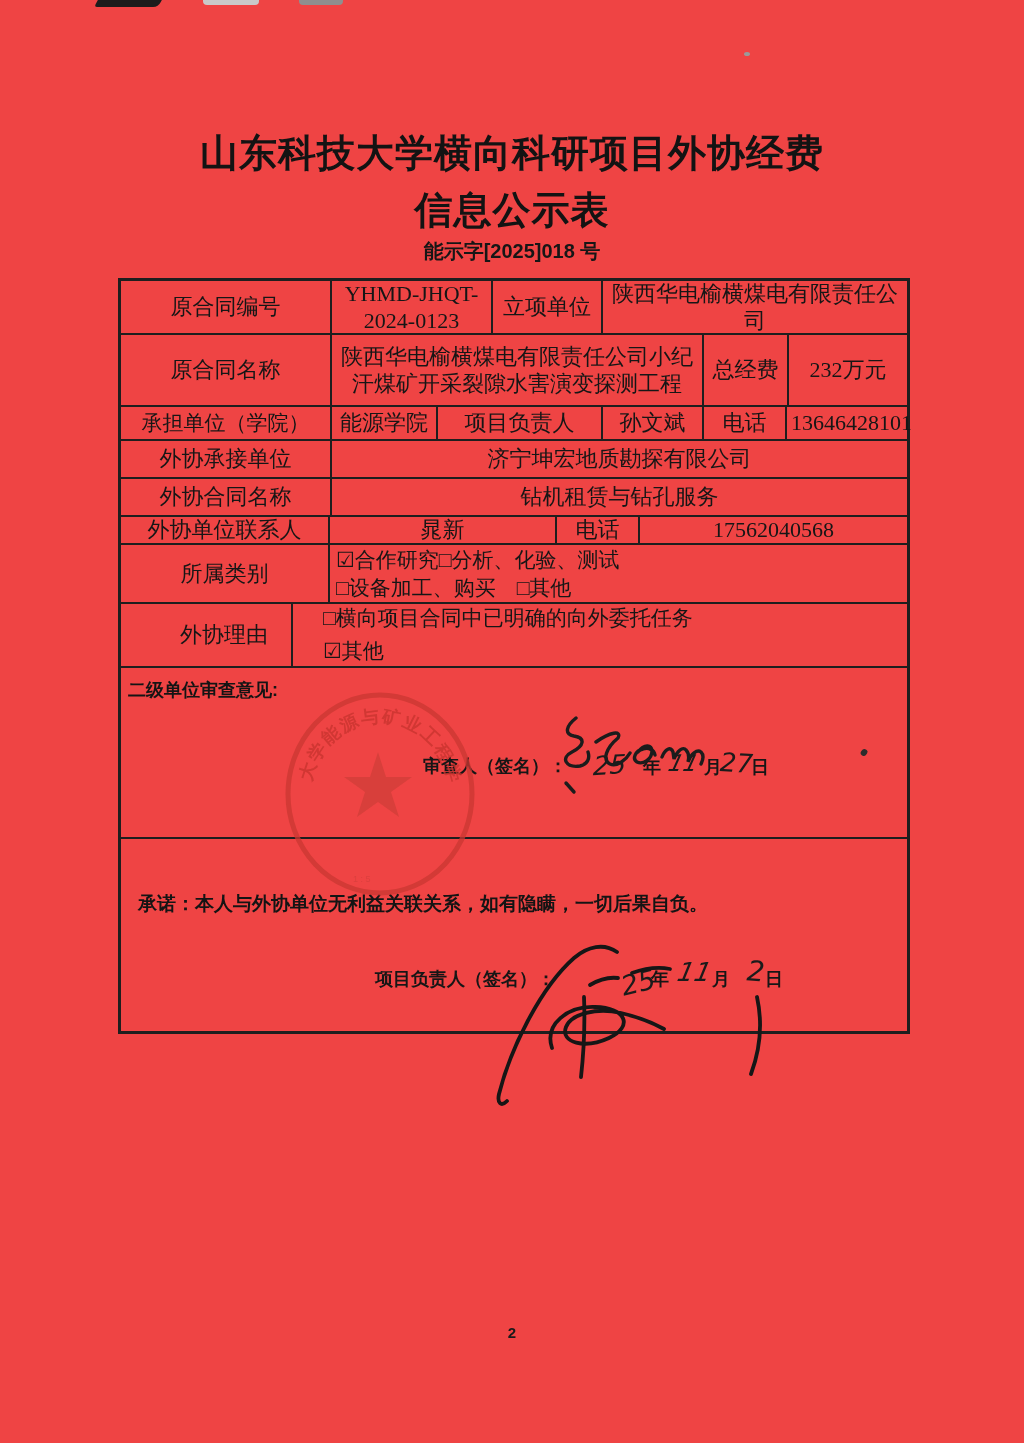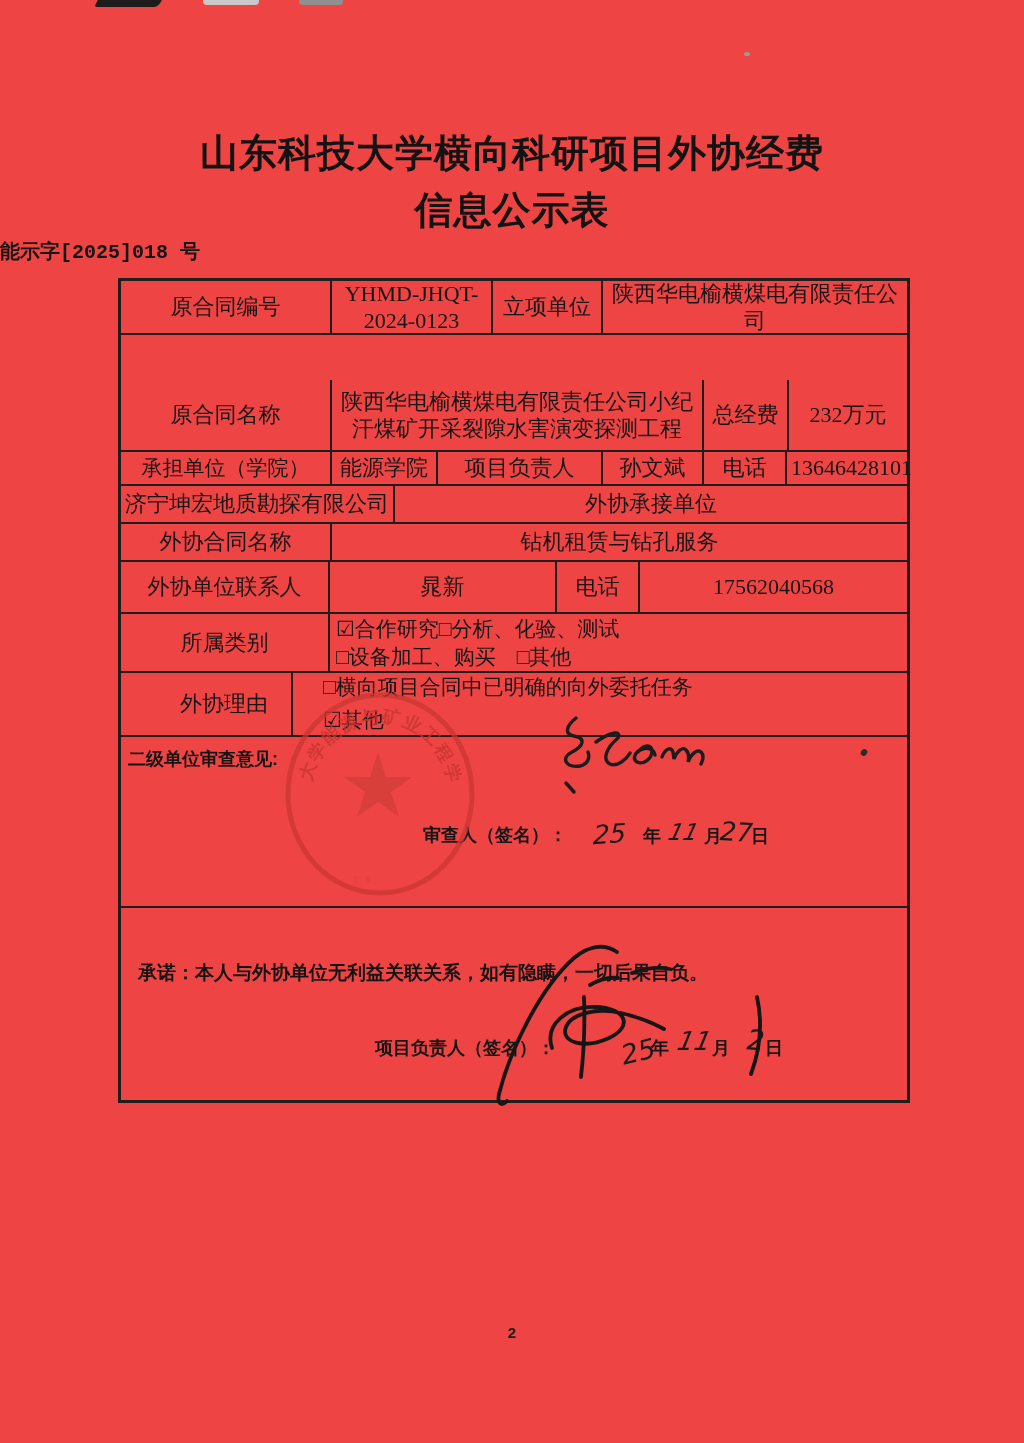--- a/index.html
+++ b/index.html
@@ -14,32 +14,32 @@
   .smudge.s2{left:203px;top:0;width:56px;height:5px;background:#c9c9c9;border-radius:0 0 4px 4px;}
   .smudge.s3{left:299px;top:0;width:44px;height:5px;background:#8f8f8f;border-radius:0 0 4px 4px;}
   .dot1{position:absolute;left:744px;top:52px;width:6px;height:4px;background:#9a9a9a;border-radius:50%;}
   .dot2{position:absolute;left:861px;top:749px;width:6px;height:7px;background:#2c2c2c;border-radius:60% 40% 50% 50%;transform:rotate(35deg);}
 
   
   .title{position:absolute;left:0;width:100%;text-align:center;
     font-family:"Liberation Sans",sans-serif;font-weight:bold;color:#131313;letter-spacing:1px;}
   .title.l1{top:128px;font-size:38px;}
   .title.l2{top:185px;font-size:38px;}
-  .doc-number{position:absolute;left:0;top:238px;width:100%;
-    font-family:Liberation Mono, monospace;font-weight:600;font-size:20px;color:#161616;}
+  .doc-number{position:absolute;left:0;top:238px;width:100%;text-align:center;
+    font-family:Liberation Sans, sans-serif;font-weight:600;font-size:20px;color:#161616;}
 
   
   .tbl{position:absolute;left:118px;top:278px;width:792px;border:3px solid #1e1e1e;box-sizing:border-box;background:transparent;}
   .row{display:flex;border-bottom:2px solid #1e1e1e;box-sizing:border-box;}
   .row:last-child{border-bottom:none;}
   .cell{border-right:2px solid #1e1e1e;box-sizing:border-box;display:flex;align-items:center;justify-content:center;
     text-align:center;font-size:22px;line-height:1.25;padding:1px 4px;color:#161616;}
   .cell:last-child{border-right:none;flex:1;}
-  .r1{height:54px;} .r2{height:72px;margin-top:45px;} .r3{height:34px;} .r4{height:38px;} .r5{height:38px;}
-  .r6{height:37px;} .r7{height:52px;} .r8{height:59px;} .r9{height:64px;}
+  .r1{height:54px;} .r2{height:72px;} .r3{height:34px;} .r4{height:38px;} .r5{height:38px;}
+  .r6{height:37px;} .r7{height:28px;} .r8{height:59px;} .r9{height:64px;}
   .r10{height:171px;position:relative;display:block;text-decoration:underline;}
   .r11{height:192px;position:relative;display:block;border-bottom:none;}
   .w211{width:211px;flex:none;} .w161{width:161px;flex:none;} .w110{width:110px;flex:none;}
   .w372{width:372px;flex:none;} .w85{width:85px;flex:none;}
   .w106{width:106px;flex:none;} .w165{width:165px;flex:none;} .w101{width:101px;flex:none;} .w83{width:83px;flex:none;}
   .w209{width:209px;flex:none;} .w227{width:227px;flex:none;} .w136{width:136px;flex:none;margin-left:36px;}
   .cell.checks{flex-direction:column;align-items:flex-start;justify-content:center;text-align:left;
     font-size:21px;line-height:28px;padding-left:6px;}
   .cell.checks.reason{padding-left:30px;line-height:33px;}
 
@@ -88,22 +88,22 @@
     <div class="row r3">
       <div class="cell w211" style="font-size:21px">承担单位（学院）</div>
       <div class="cell w106">能源学院</div>
       <div class="cell w165">项目负责人</div>
       <div class="cell w101">孙文斌</div>
       <div class="cell w83">电话</div>
       <div class="cell">13646428101</div>
     </div>
 
     <div class="row r4">
+      <div class="cell w211">外协承接单位</div>
       <div class="cell">济宁坤宏地质勘探有限公司</div>
-      <div class="cell w211">外协承接单位</div>
     </div>
 
     <div class="row r5">
       <div class="cell w211">外协合同名称</div>
       <div class="cell">钻机租赁与钻孔服务</div>
     </div>
 
 
     <div class="row r7">
       <div class="cell w209">外协单位联系人</div>

